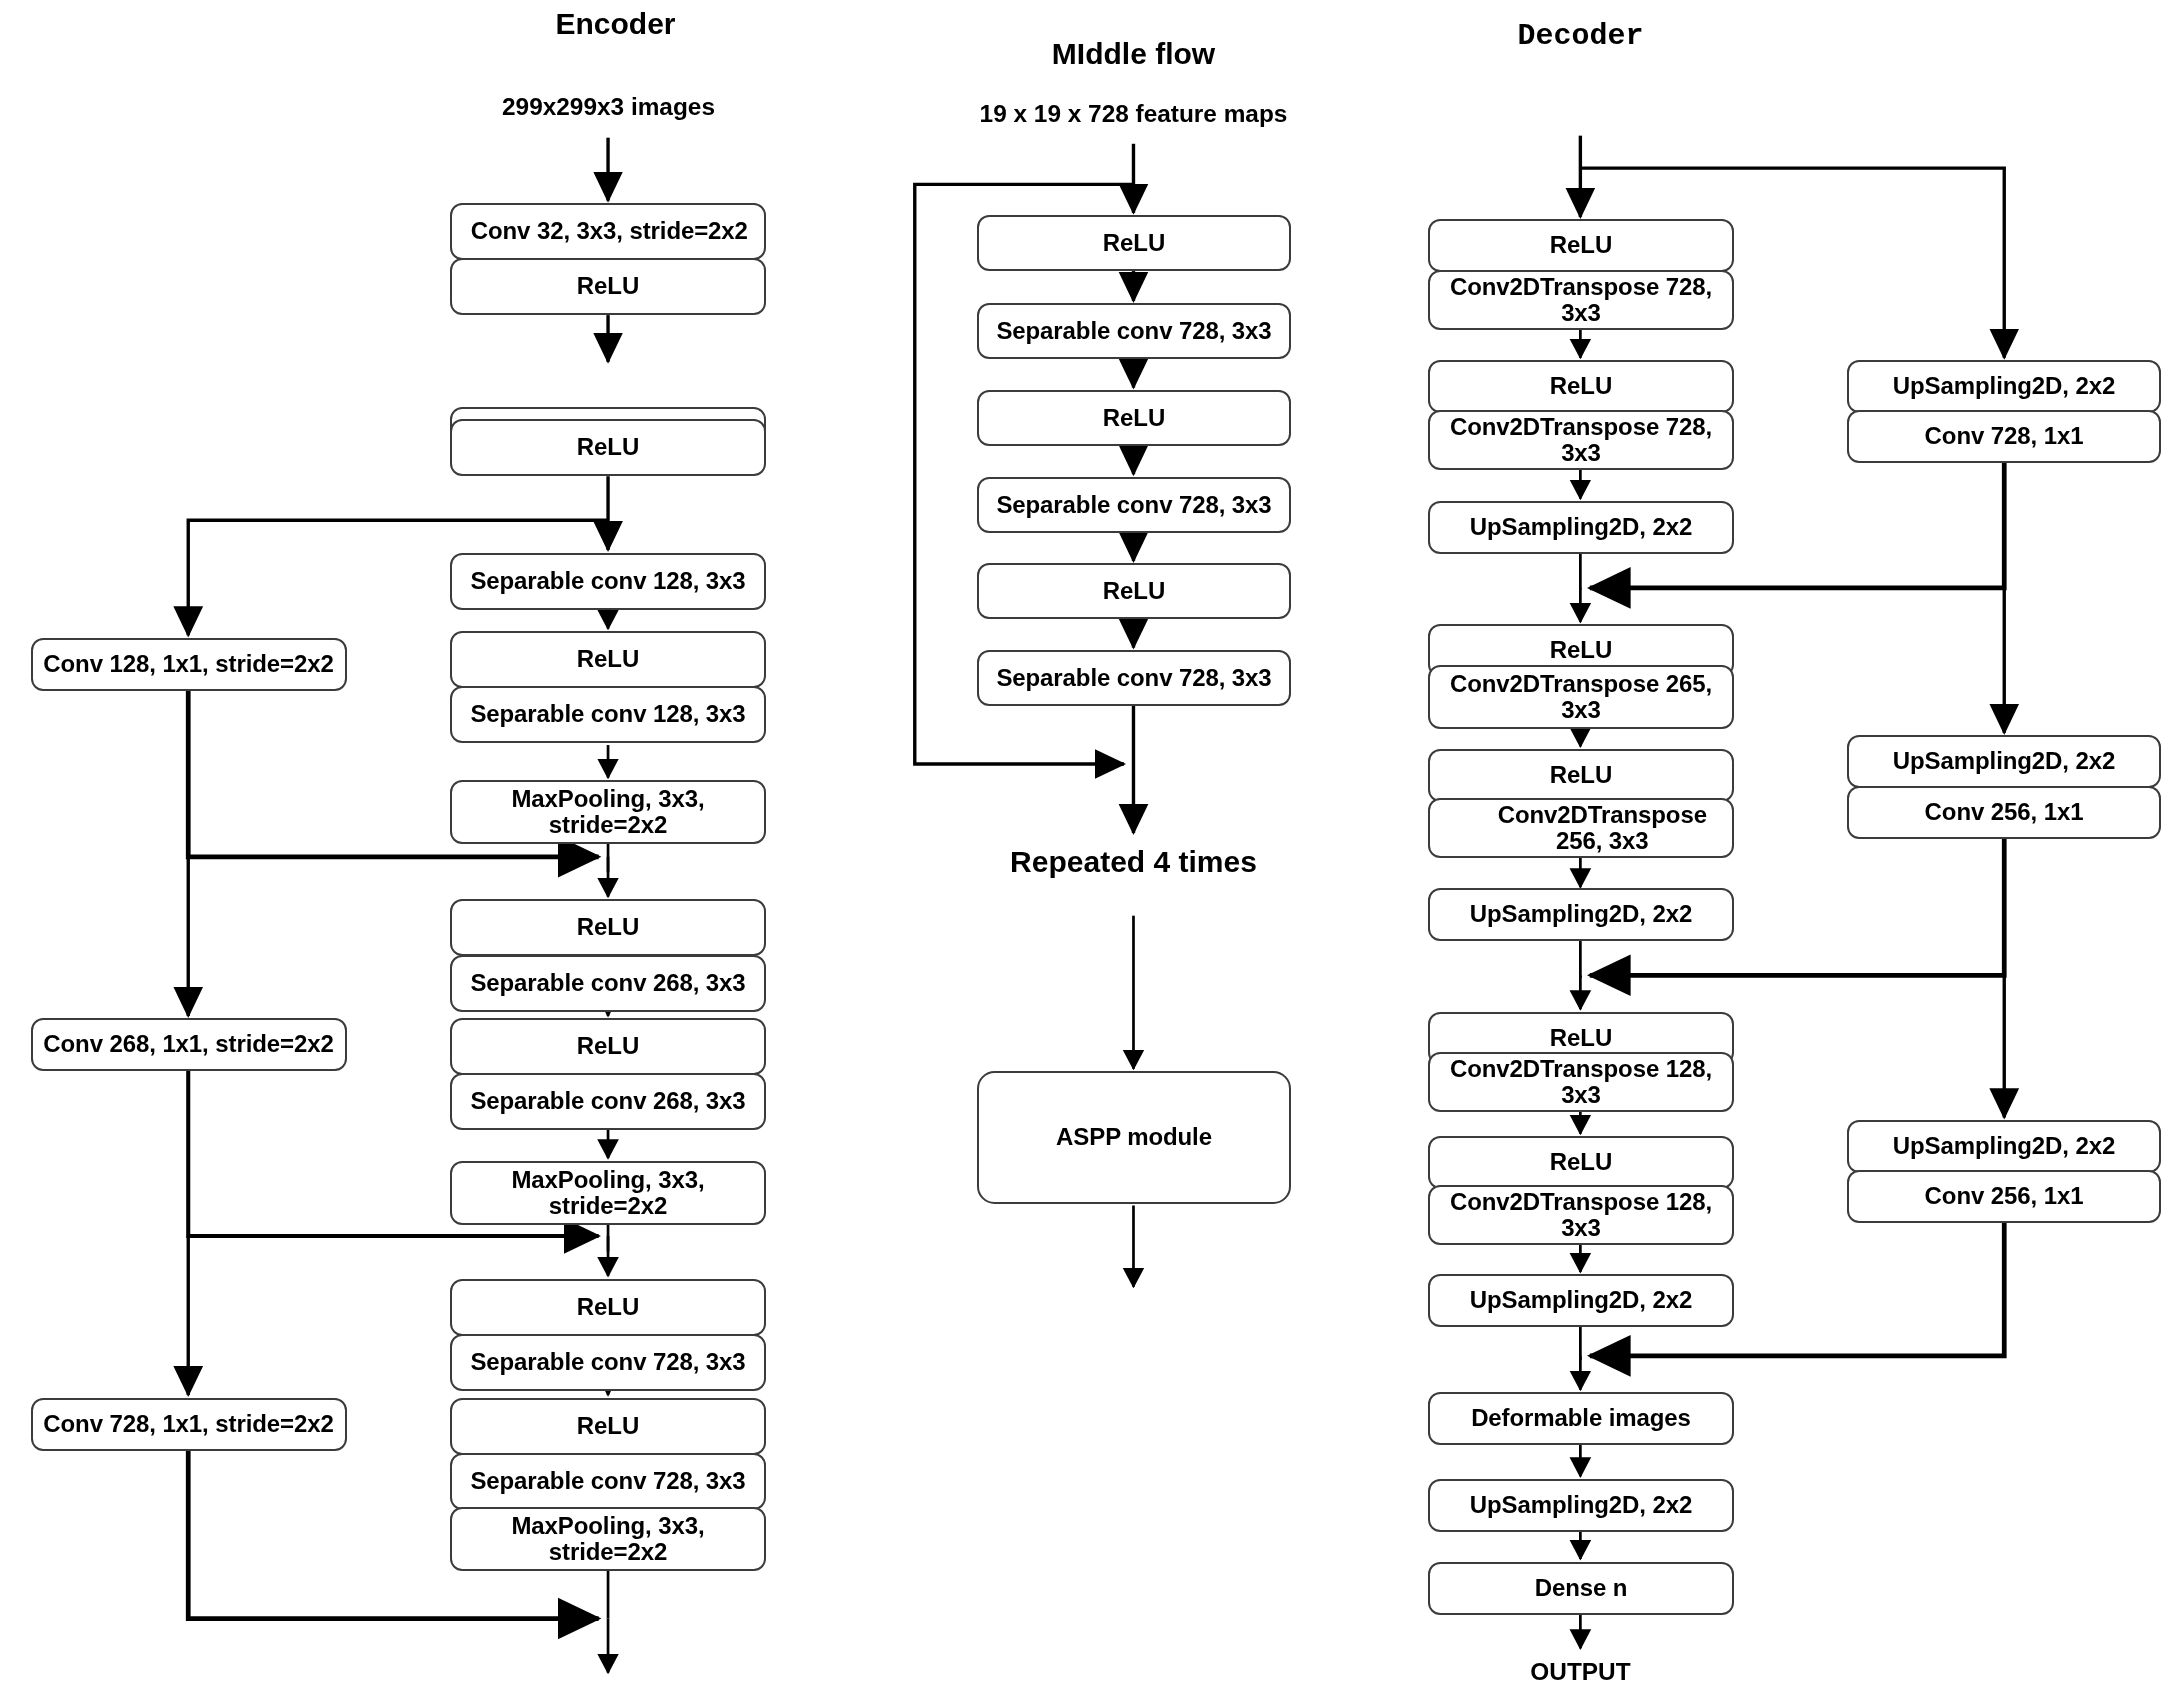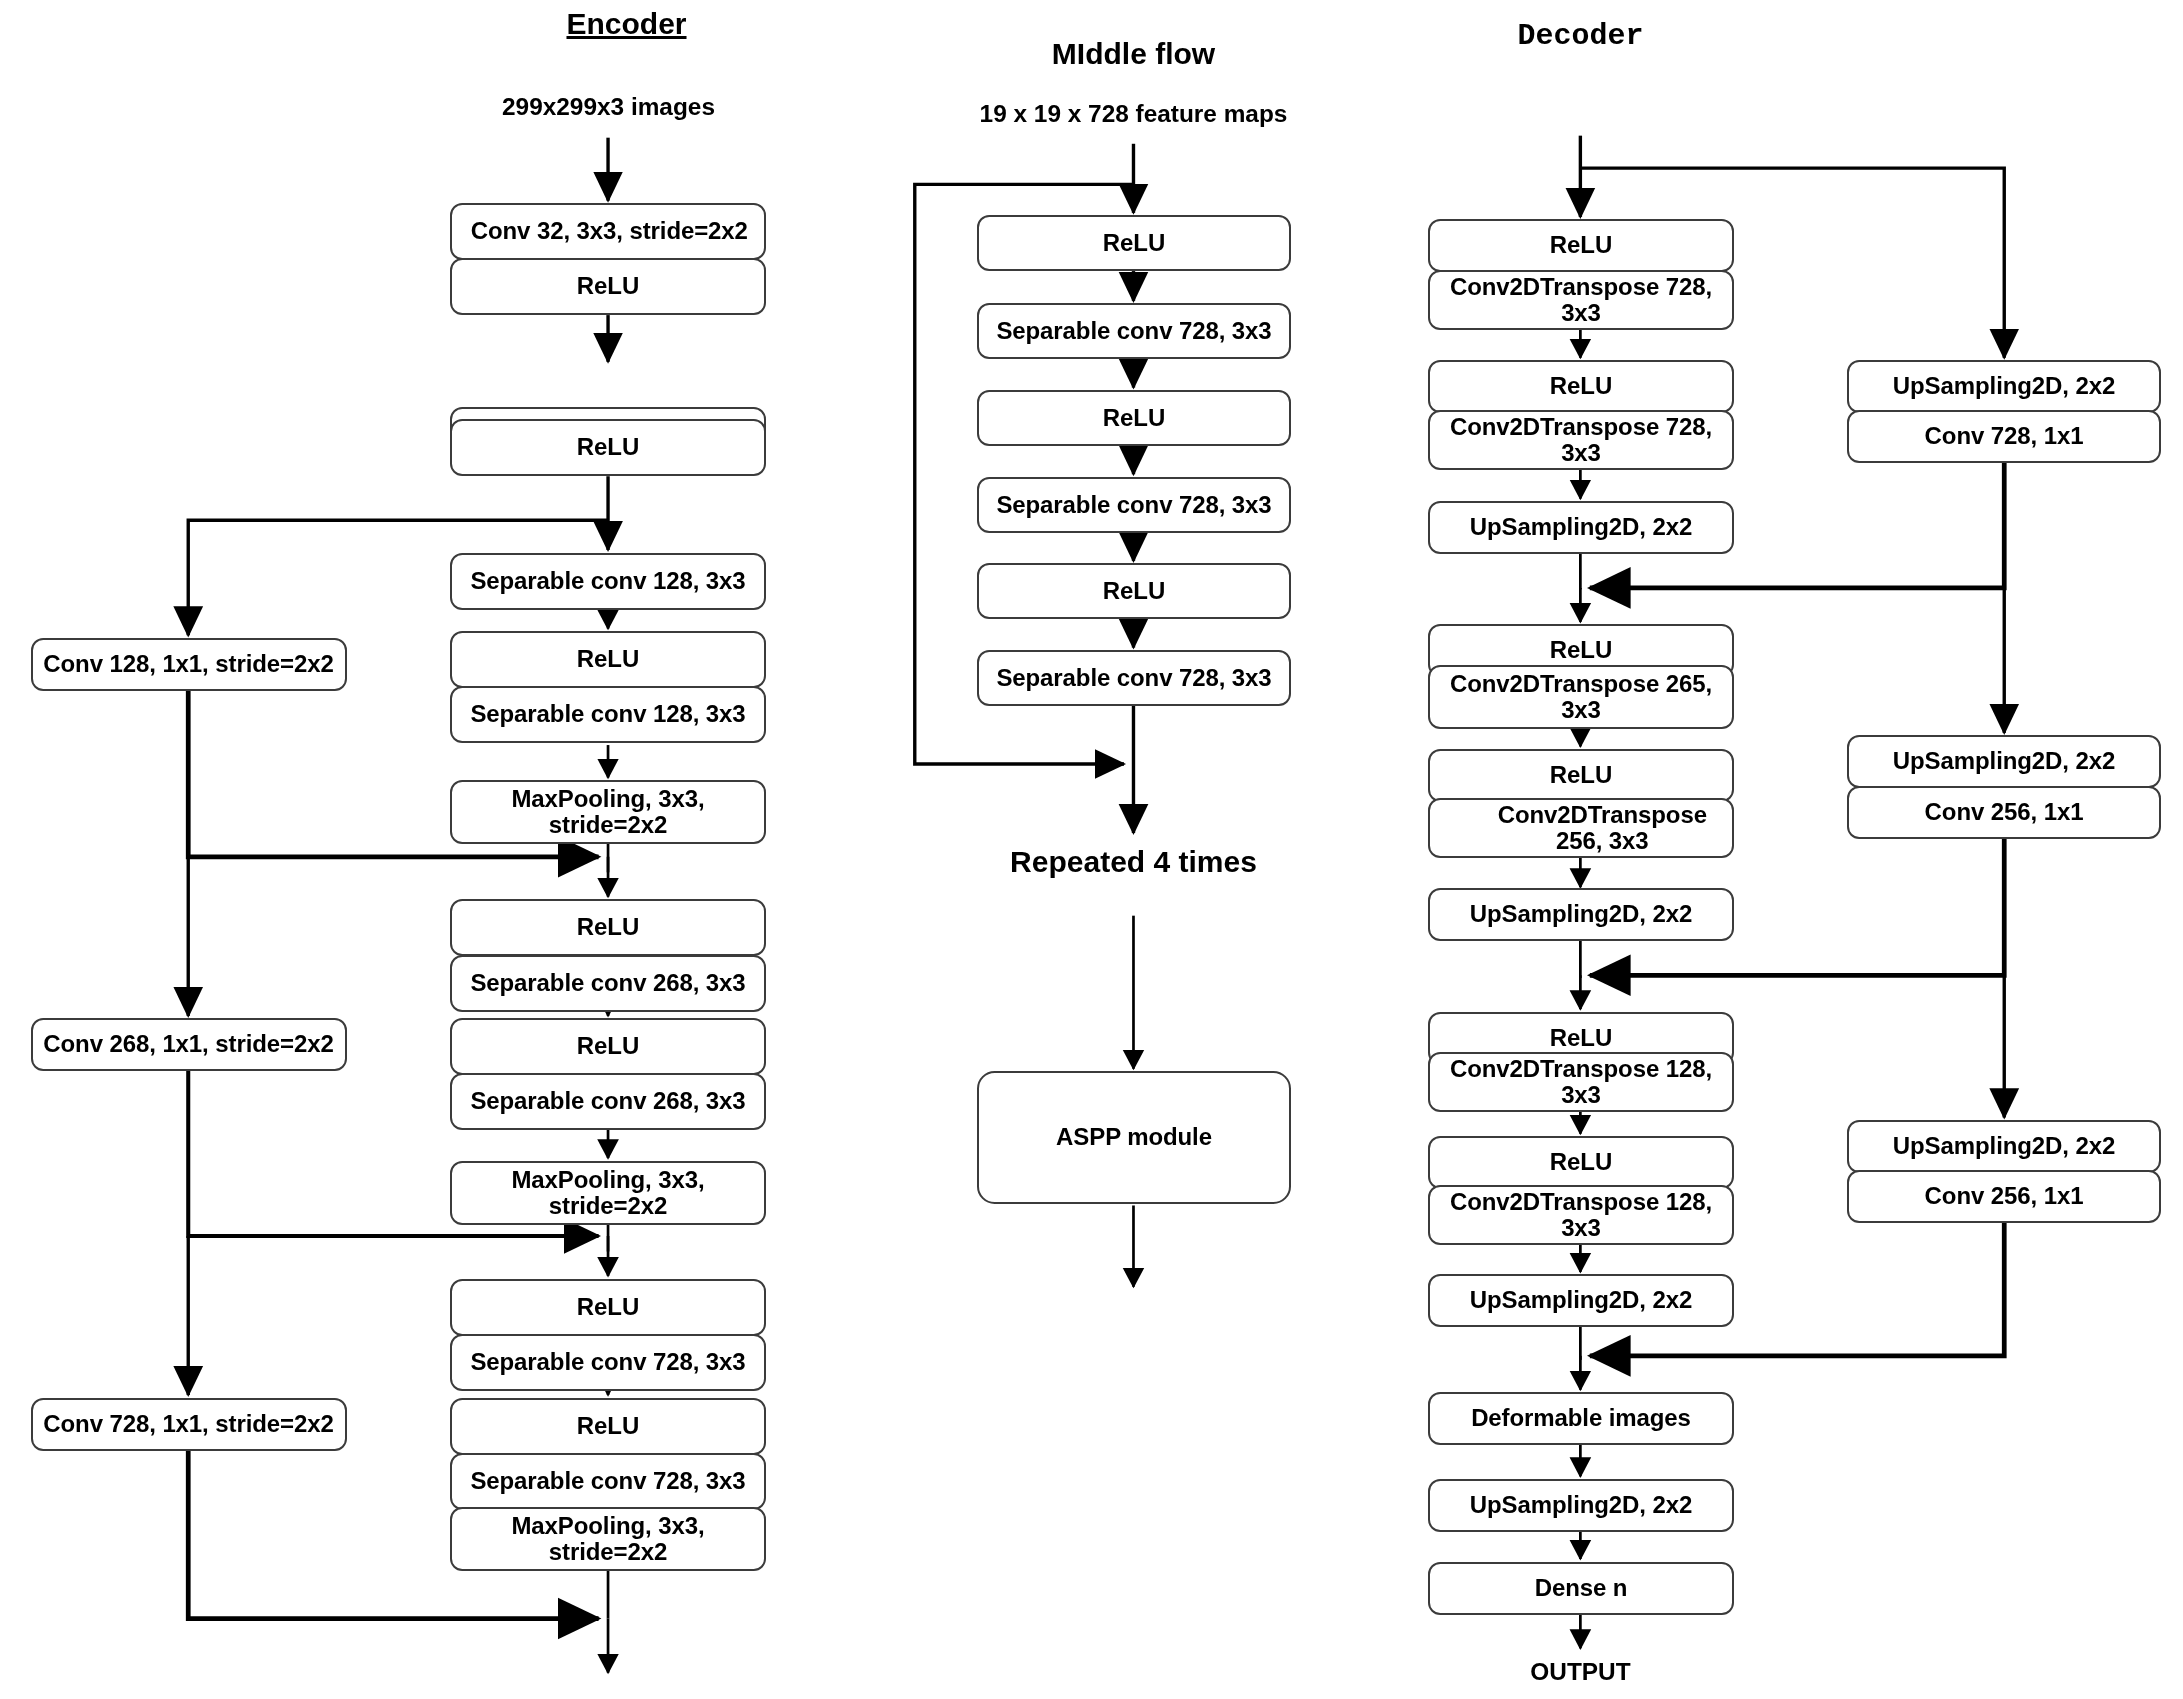--- a/index.html
+++ b/index.html
@@ -170,21 +170,21 @@
       <line x1="2334" y1="2002" x2="2334" y2="2052" stroke-width="4" marker-end="url(#ahL)"></line>
 
       <line x1="2334" y1="2130" x2="2334" y2="2180" stroke-width="4" marker-end="url(#ahL)"></line>
 
       <line x1="2334" y1="2254" x2="2334" y2="2302" stroke-width="4" marker-end="url(#ahL)"></line>
 
       <line x1="2334" y1="2376" x2="2334" y2="2434" stroke-width="4" marker-end="url(#ahL)"></line>
     </g>
   </svg>
 
-  <div class="col-title" style="left:491px; top:6.8px; width:271px;text-decoration:underline;">Encoder</div>
+  <div class="col-title" style="left:480px; top:6.8px; width:271px;">Encoder</div>
   <div class="col-title" style="left:998px; top:19px; width:271px;margin-top:18px;">MIddle flow</div>
   <div class="col-title" style="left:1445px; top:19px; width:271px;font-family:Liberation Mono, monospace;">Decoder</div>
 
   <div class="free-label" style="left:439px; top:93px; width:339px;">299x299x3 images</div>
   <div class="free-label" style="left:964px; top:100px; width:339px;">19 x 19 x 728 feature maps</div>
   <div class="free-label big" style="left:998px; top:845px; width:271px;">Repeated 4 times</div>
   <div class="free-label" style="left:1445px; top:1658px; width:271px;">OUTPUT</div>
 
   <div class="node" style="left:450px; top:203px;  width:316px; height:57px;padding-left:8px;">Conv 32, 3x3, stride=2x2</div>
   <div class="node" style="left:450px; top:258px;  width:316px; height:57px;">ReLU</div>

